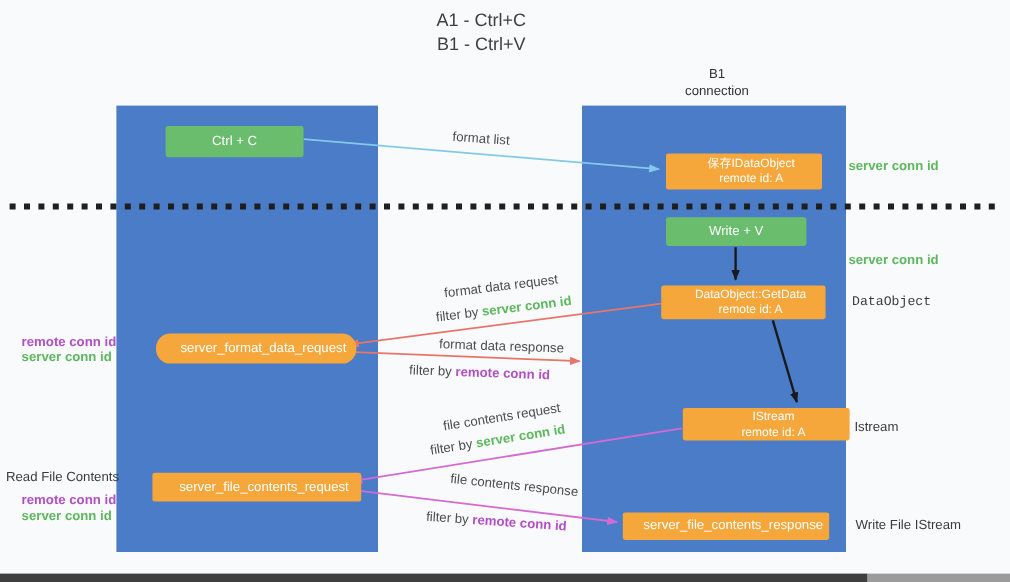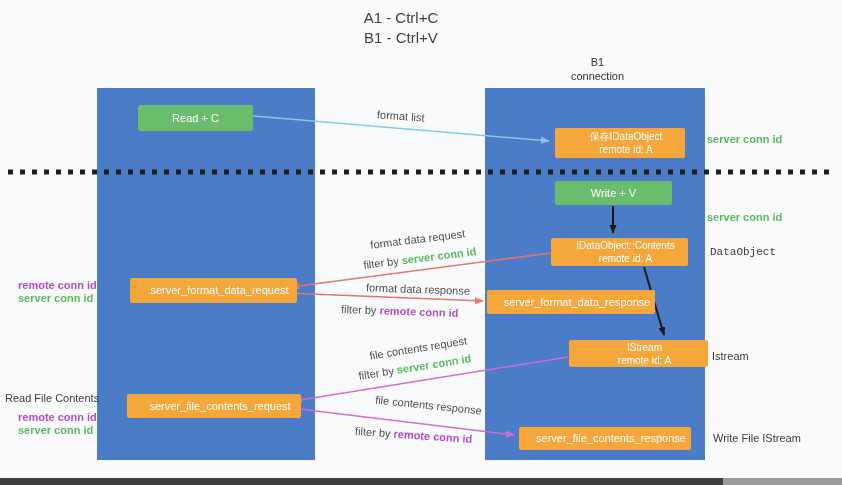--- a/index.html
+++ b/index.html
@@ -88,44 +88,41 @@
     <line x1="286" y1="293" x2="483" y2="301" stroke="#e8756a" stroke-width="1.5" marker-end="url(#mk-red)"></line>
 
     <line x1="644" y1="267" x2="664" y2="335" stroke="#1a1a1a" stroke-width="2" marker-end="url(#mk-black)"></line>
 
     <line x1="568" y1="357" x2="294" y2="401" stroke="#d46ad4" stroke-width="1.5" marker-end="url(#mk-magenta)"></line>
 
     <line x1="291" y1="408" x2="514" y2="435" stroke="#d46ad4" stroke-width="1.5" marker-end="url(#mk-magenta)"></line>
   </svg>
 
   <div class="node green" style="left:138px;top:105px;width:115px;height:26px;">
-    <div>Read + C</div>
+    <div>Ctrl + C</div>
   </div>
 
   <div class="node orange" style="left:555px;top:128px;width:118px;height:30px;">
     <div class="sm">保存IDataObject</div>
     <div class="sm">remote id: A</div>
   </div>
 
   <div class="node green" style="left:555px;top:181px;width:117px;height:24px;">
     <div>Write + V</div>
   </div>
 
   <div class="node orange" style="left:551px;top:238px;width:125px;height:28px;">
-    <div class="sm">IDataObject::Contents</div>
+    <div class="sm">DataObject::GetData</div>
     <div class="sm">remote id: A</div>
   </div>
 
-  <div class="node orange" style="left:130px;top:278px;width:155px;height:25px;">
+  <div class="node orange" style="left:130px;top:278px;width:155px;height:25px;border-radius:12px;">
     <div>server_format_data_request</div>
   </div>
 
-  <div class="node orange" style="left:487px;top:290px;width:156px;height:24px;">
-    <div>server_format_data_response</div>
-  </div>
 
   <div class="node orange" style="left:569px;top:340px;width:127px;height:27px;">
     <div class="sm">IStream</div>
     <div class="sm">remote id: A</div>
   </div>
 
   <div class="node orange" style="left:519px;top:427px;width:160px;height:23px;">
     <div>server_file_contents_response</div>
   </div>
 

